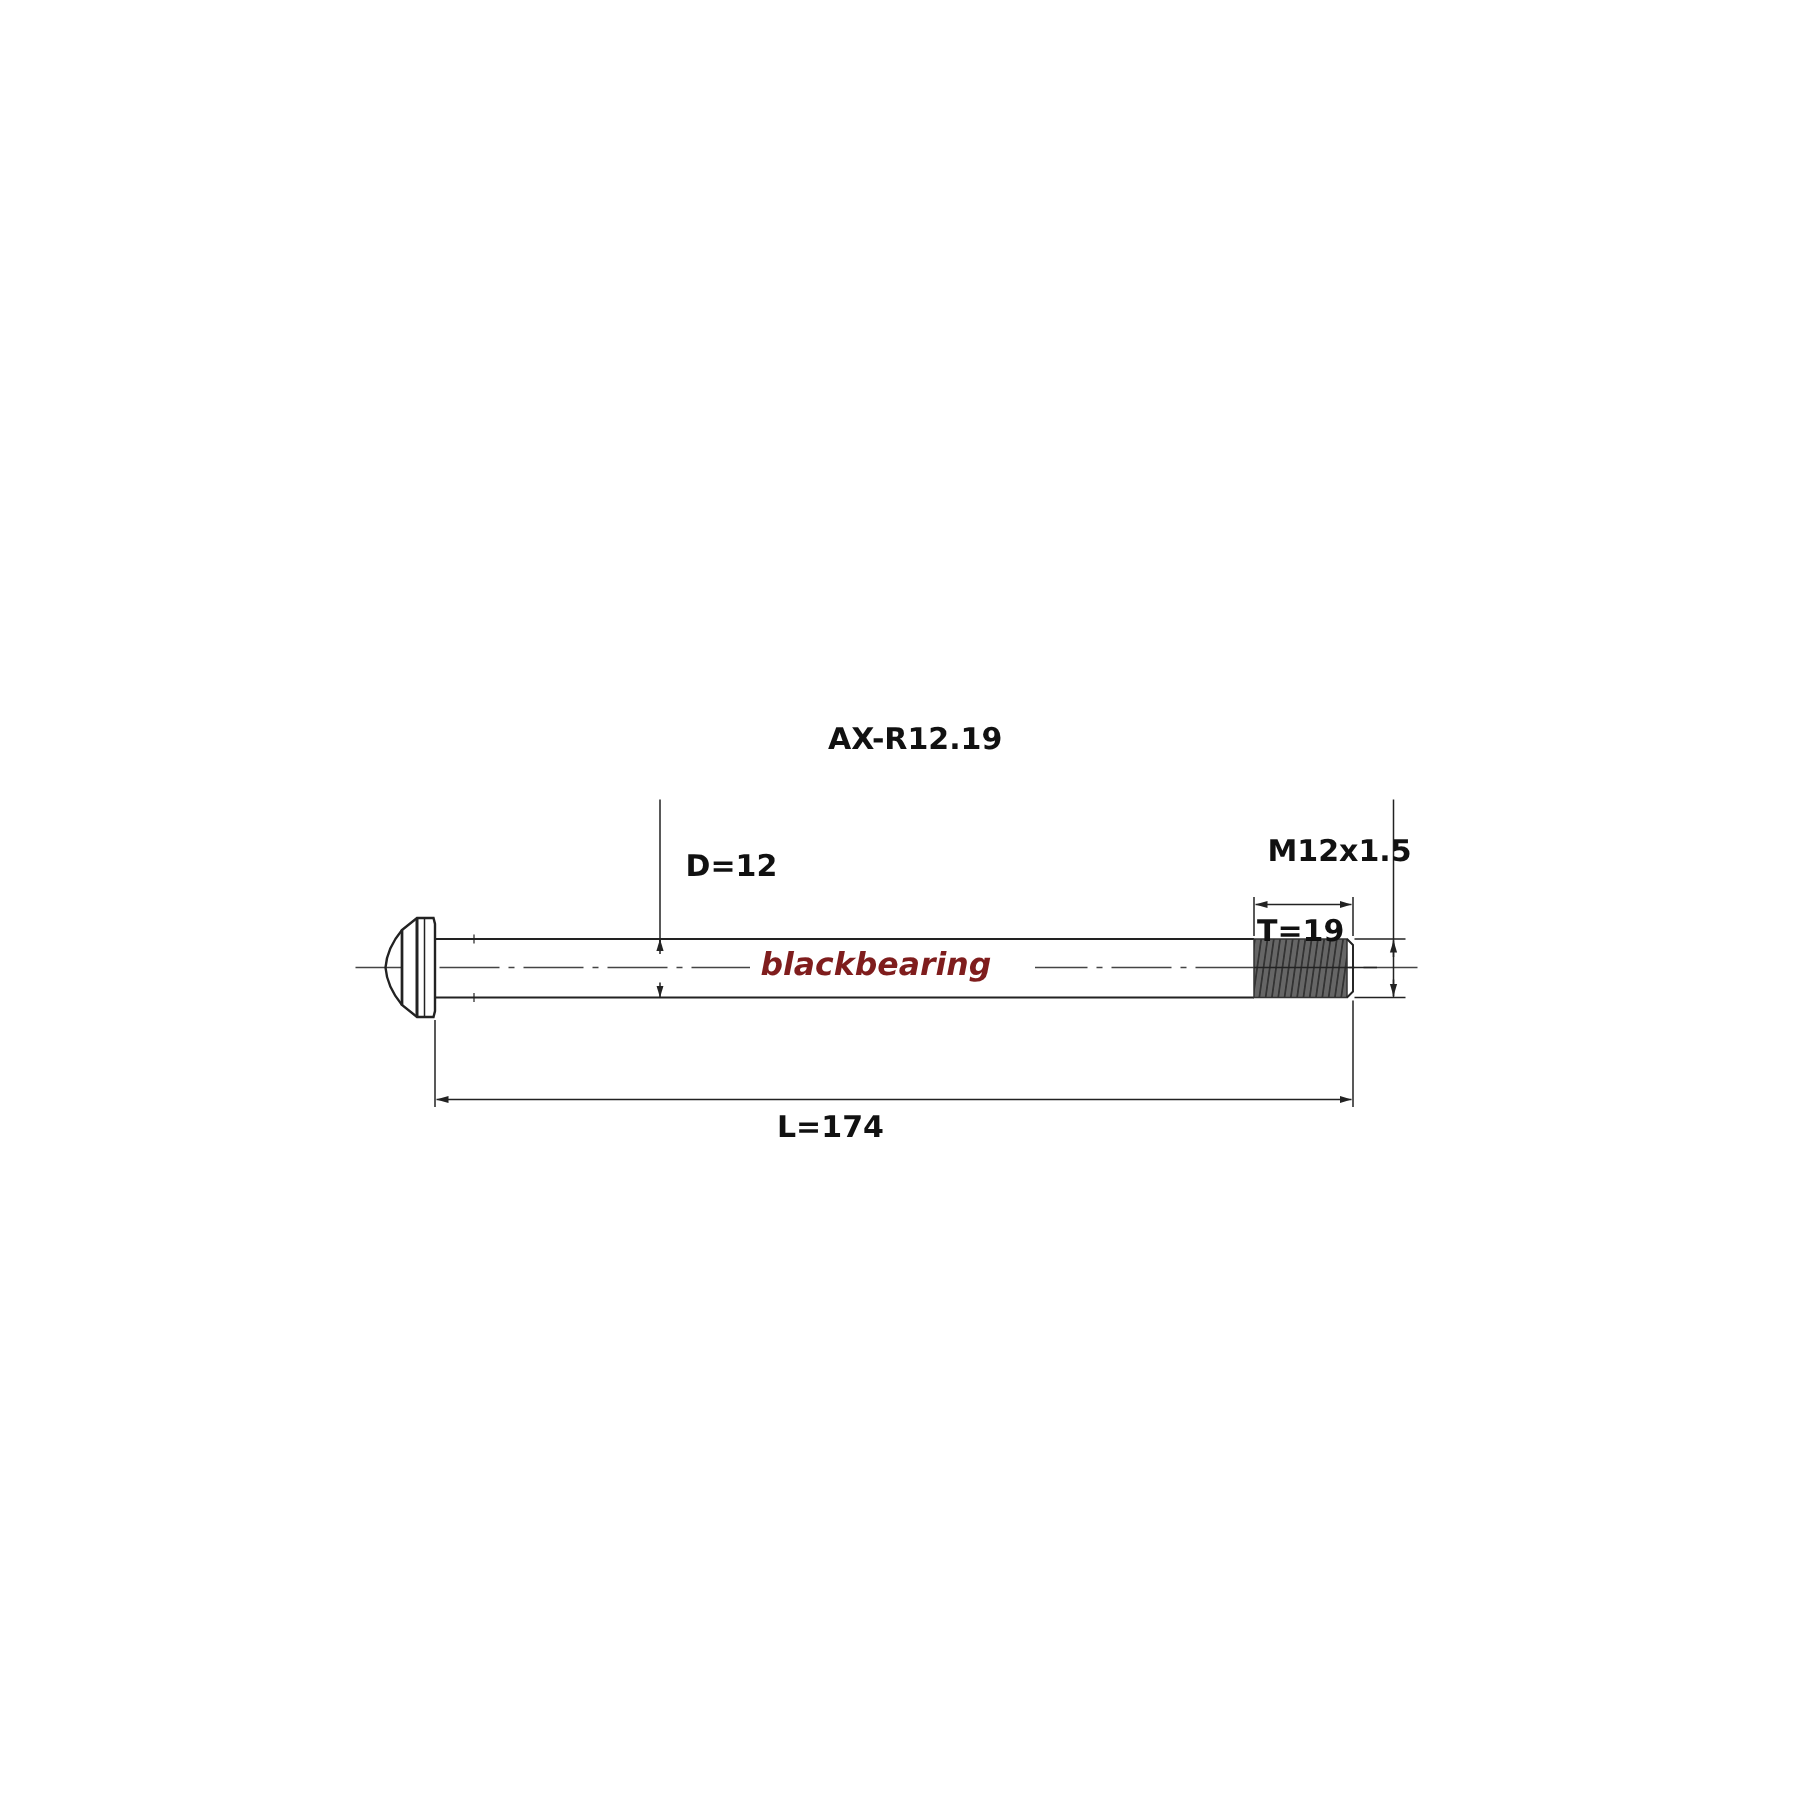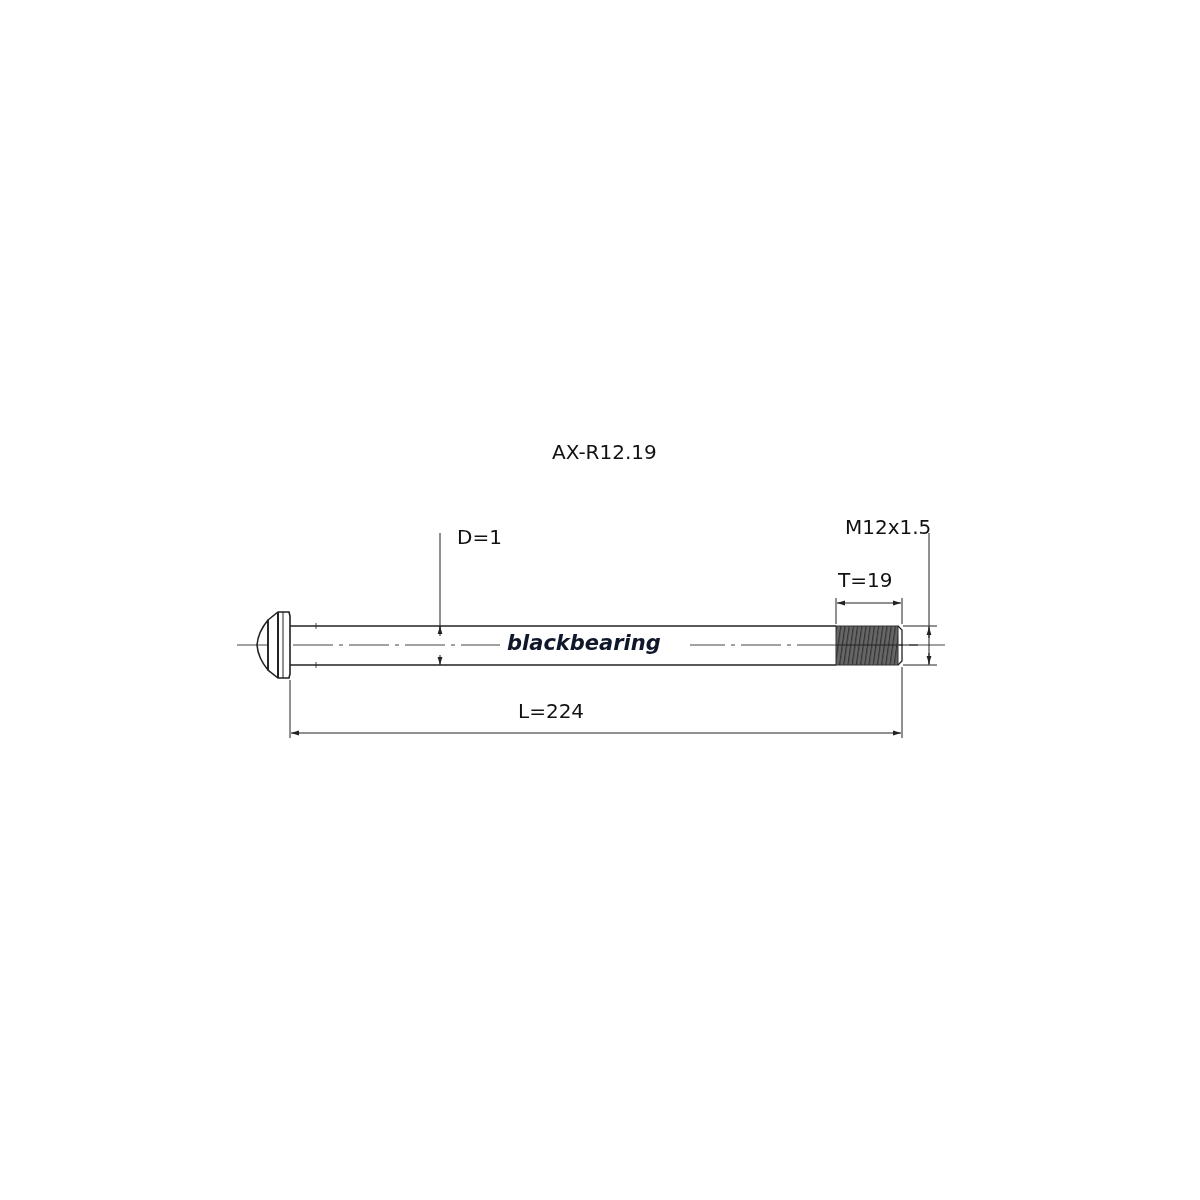--- a/index.html
+++ b/index.html
@@ -1,22 +1,22 @@
 <!DOCTYPE html>
 <html><head>
 <meta charset="utf-8">
 <style>
   html, body { margin: 0; padding: 0; background: #ffffff; }
   body { width: 1200px; height: 1200px; position: relative; overflow: hidden;
          font-family: "Liberation Sans", sans-serif; }
   .drawing { position: absolute; left: 0; top: 0; width: 1200px; height: 1200px; }
-  .label { position: absolute; font-family: "DejaVu Sans", sans-serif; font-weight: normal;
-           color: #111; font-size: 20px; white-space: nowrap; }
+  .label { position: absolute; font-family: "DejaVu Sans", sans-serif; font-weight: bold;
+           color: #111; font-size: 20px; white-space: nowrap; margin-top: 40px; }
   .brand { position: absolute; font-family: "DejaVu Sans", sans-serif; font-weight: bold;
-           font-style: italic; font-size: 21px; color: #0f172a; white-space: nowrap; }
+           font-style: italic; font-size: 21px; color: #7f1d1d; white-space: nowrap; }
 </style>
 </head>
 <body>
 
 <div class="drawing">
   <svg width="1200" height="1200" viewBox="0 0 1200 1200">
     <defs>
       <marker id="arr" viewBox="0 0 10 10" refX="10" refY="5" markerWidth="8" markerHeight="8" orient="auto-start-reverse">
         <path d="M0,2 L10,5 L0,8 z" fill="#222"></path>
       </marker>
@@ -80,17 +80,17 @@
       <line x1="870" y1="733" x2="901" y2="733" marker-end="url(#arr)"></line>
       <line x1="320" y1="733" x2="870" y2="733"></line>
     </g>
   </svg>
 
   
   <div style="position:absolute;left:500px;top:633px;width:190px;height:24px;background:#fff;"></div>
   <div class="brand" style="left:507px;top:631px;">blackbearing</div>
 
   <div class="label" style="left:552px;top:440px;">AX-R12.19</div>
-  <div class="label" style="left:457px;top:525px;">D=1</div>
+  <div class="label" style="left:457px;top:525px;">D=12</div>
   <div class="label" style="left:838px;top:568px;">T=19</div>
   <div class="label" style="left:845px;top:515px;">M12x1.5</div>
-  <div class="label" style="left:518px;top:699px;">L=224</div>
+  <div class="label" style="left:518px;top:699px;">L=174</div>
 </div>
 
 </body></html>

